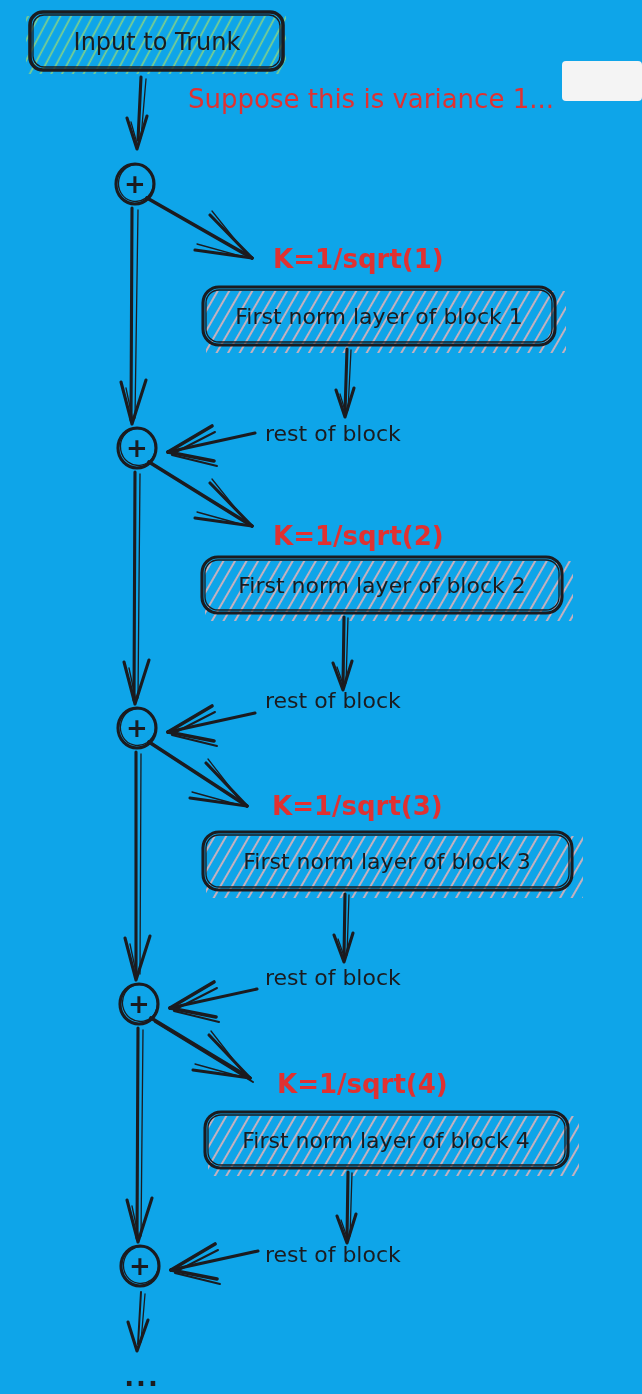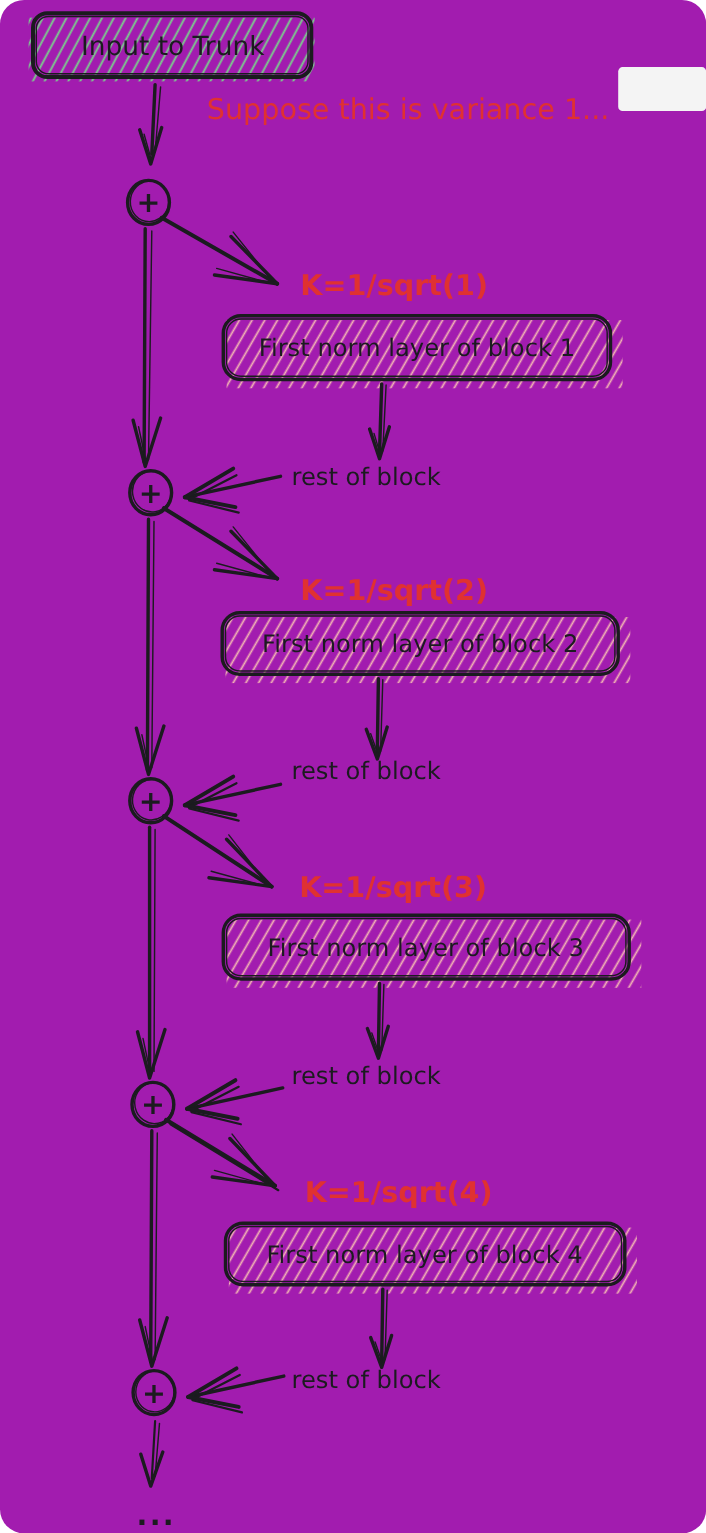--- a/index.html
+++ b/index.html
@@ -1,16 +1,16 @@
 <!DOCTYPE html>
 <html><head>
 <meta charset="utf-8">
 <style>
   html,body{margin:0;padding:0;background:#ffffff;}
-  .stage{position:relative;width:642px;height:1394px;background:#a21caf;overflow:hidden;border-radius:22px;}
+  .stage{position:relative;width:642px;height:1394px;background:#0ea5e9;overflow:hidden;}
   svg{display:block;}
   .ink{stroke:#1b1b1f;fill:none;stroke-linecap:round;stroke-linejoin:round;}
   .w4{stroke-width:3.6;}
   .w3{stroke-width:3.1;}
   .w2{stroke-width:2.0;}
   .w1{stroke-width:1.3;}
   text{font-family:"DejaVu Sans","Liberation Sans",sans-serif;fill:#1b1b1f;}
   .t-input{font-size:24px;}
   .t-note{font-size:26px;fill:#e03131;}
   .t-k{font-size:26px;font-weight:bold;fill:#e03131;}

